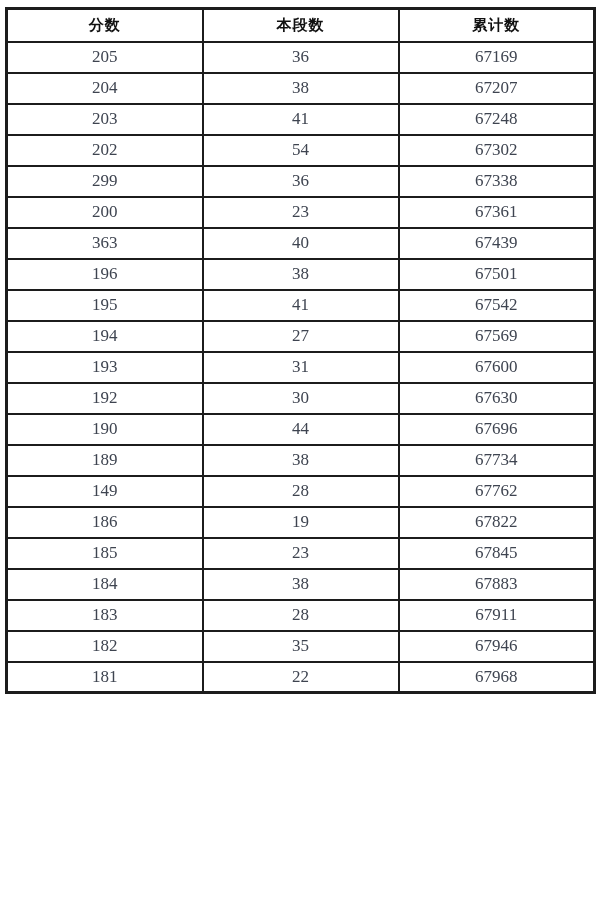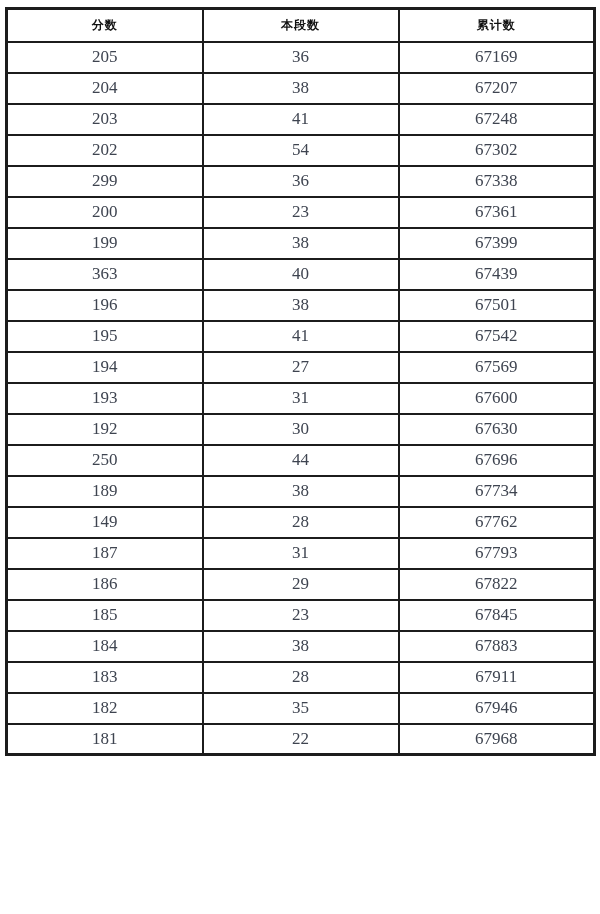--- a/index.html
+++ b/index.html
@@ -27,21 +27,21 @@
     border: 2px solid #1c1c1c;
     text-align: center;
     vertical-align: middle;
     overflow: hidden;
     white-space: nowrap;
   }
   table.score-table th {
     height: 33px;
     font-family: "Liberation Sans", "DejaVu Sans", sans-serif;
     font-weight: bold;
-    font-size: 12px;
+    font-size: 15px;
     color: #101010;
     letter-spacing: 1px;
   }
   table.score-table td {
     height: 31px;
     font-family: "Liberation Serif", "DejaVu Serif", serif;
     font-size: 17px;
     color: #3e4450;
   }
   col.c1 { width: 196px; }
@@ -90,25 +90,20 @@
           <td>299</td>
           <td>36</td>
           <td>67338</td>
         </tr>
         <tr>
           <td>200</td>
           <td>23</td>
           <td>67361</td>
         </tr>
         <tr>
-          <td>199</td>
-          <td>38</td>
-          <td>67399</td>
-        </tr>
-        <tr>
           <td>363</td>
           <td>40</td>
           <td>67439</td>
         </tr>
         <tr>
           <td>196</td>
           <td>38</td>
           <td>67501</td>
         </tr>
         <tr>
@@ -125,42 +120,37 @@
           <td>193</td>
           <td>31</td>
           <td>67600</td>
         </tr>
         <tr>
           <td>192</td>
           <td>30</td>
           <td>67630</td>
         </tr>
         <tr>
-          <td>250</td>
+          <td>190</td>
           <td>44</td>
           <td>67696</td>
         </tr>
         <tr>
           <td>189</td>
           <td>38</td>
           <td>67734</td>
         </tr>
         <tr>
           <td>149</td>
           <td>28</td>
           <td>67762</td>
         </tr>
         <tr>
-          <td>187</td>
-          <td>31</td>
-          <td>67793</td>
-        </tr>
-        <tr>
           <td>186</td>
-          <td>29</td>
+          <td>19</td>
           <td>67822</td>
         </tr>
         <tr>
           <td>185</td>
           <td>23</td>
           <td>67845</td>
         </tr>
         <tr>
           <td>184</td>
           <td>38</td>

